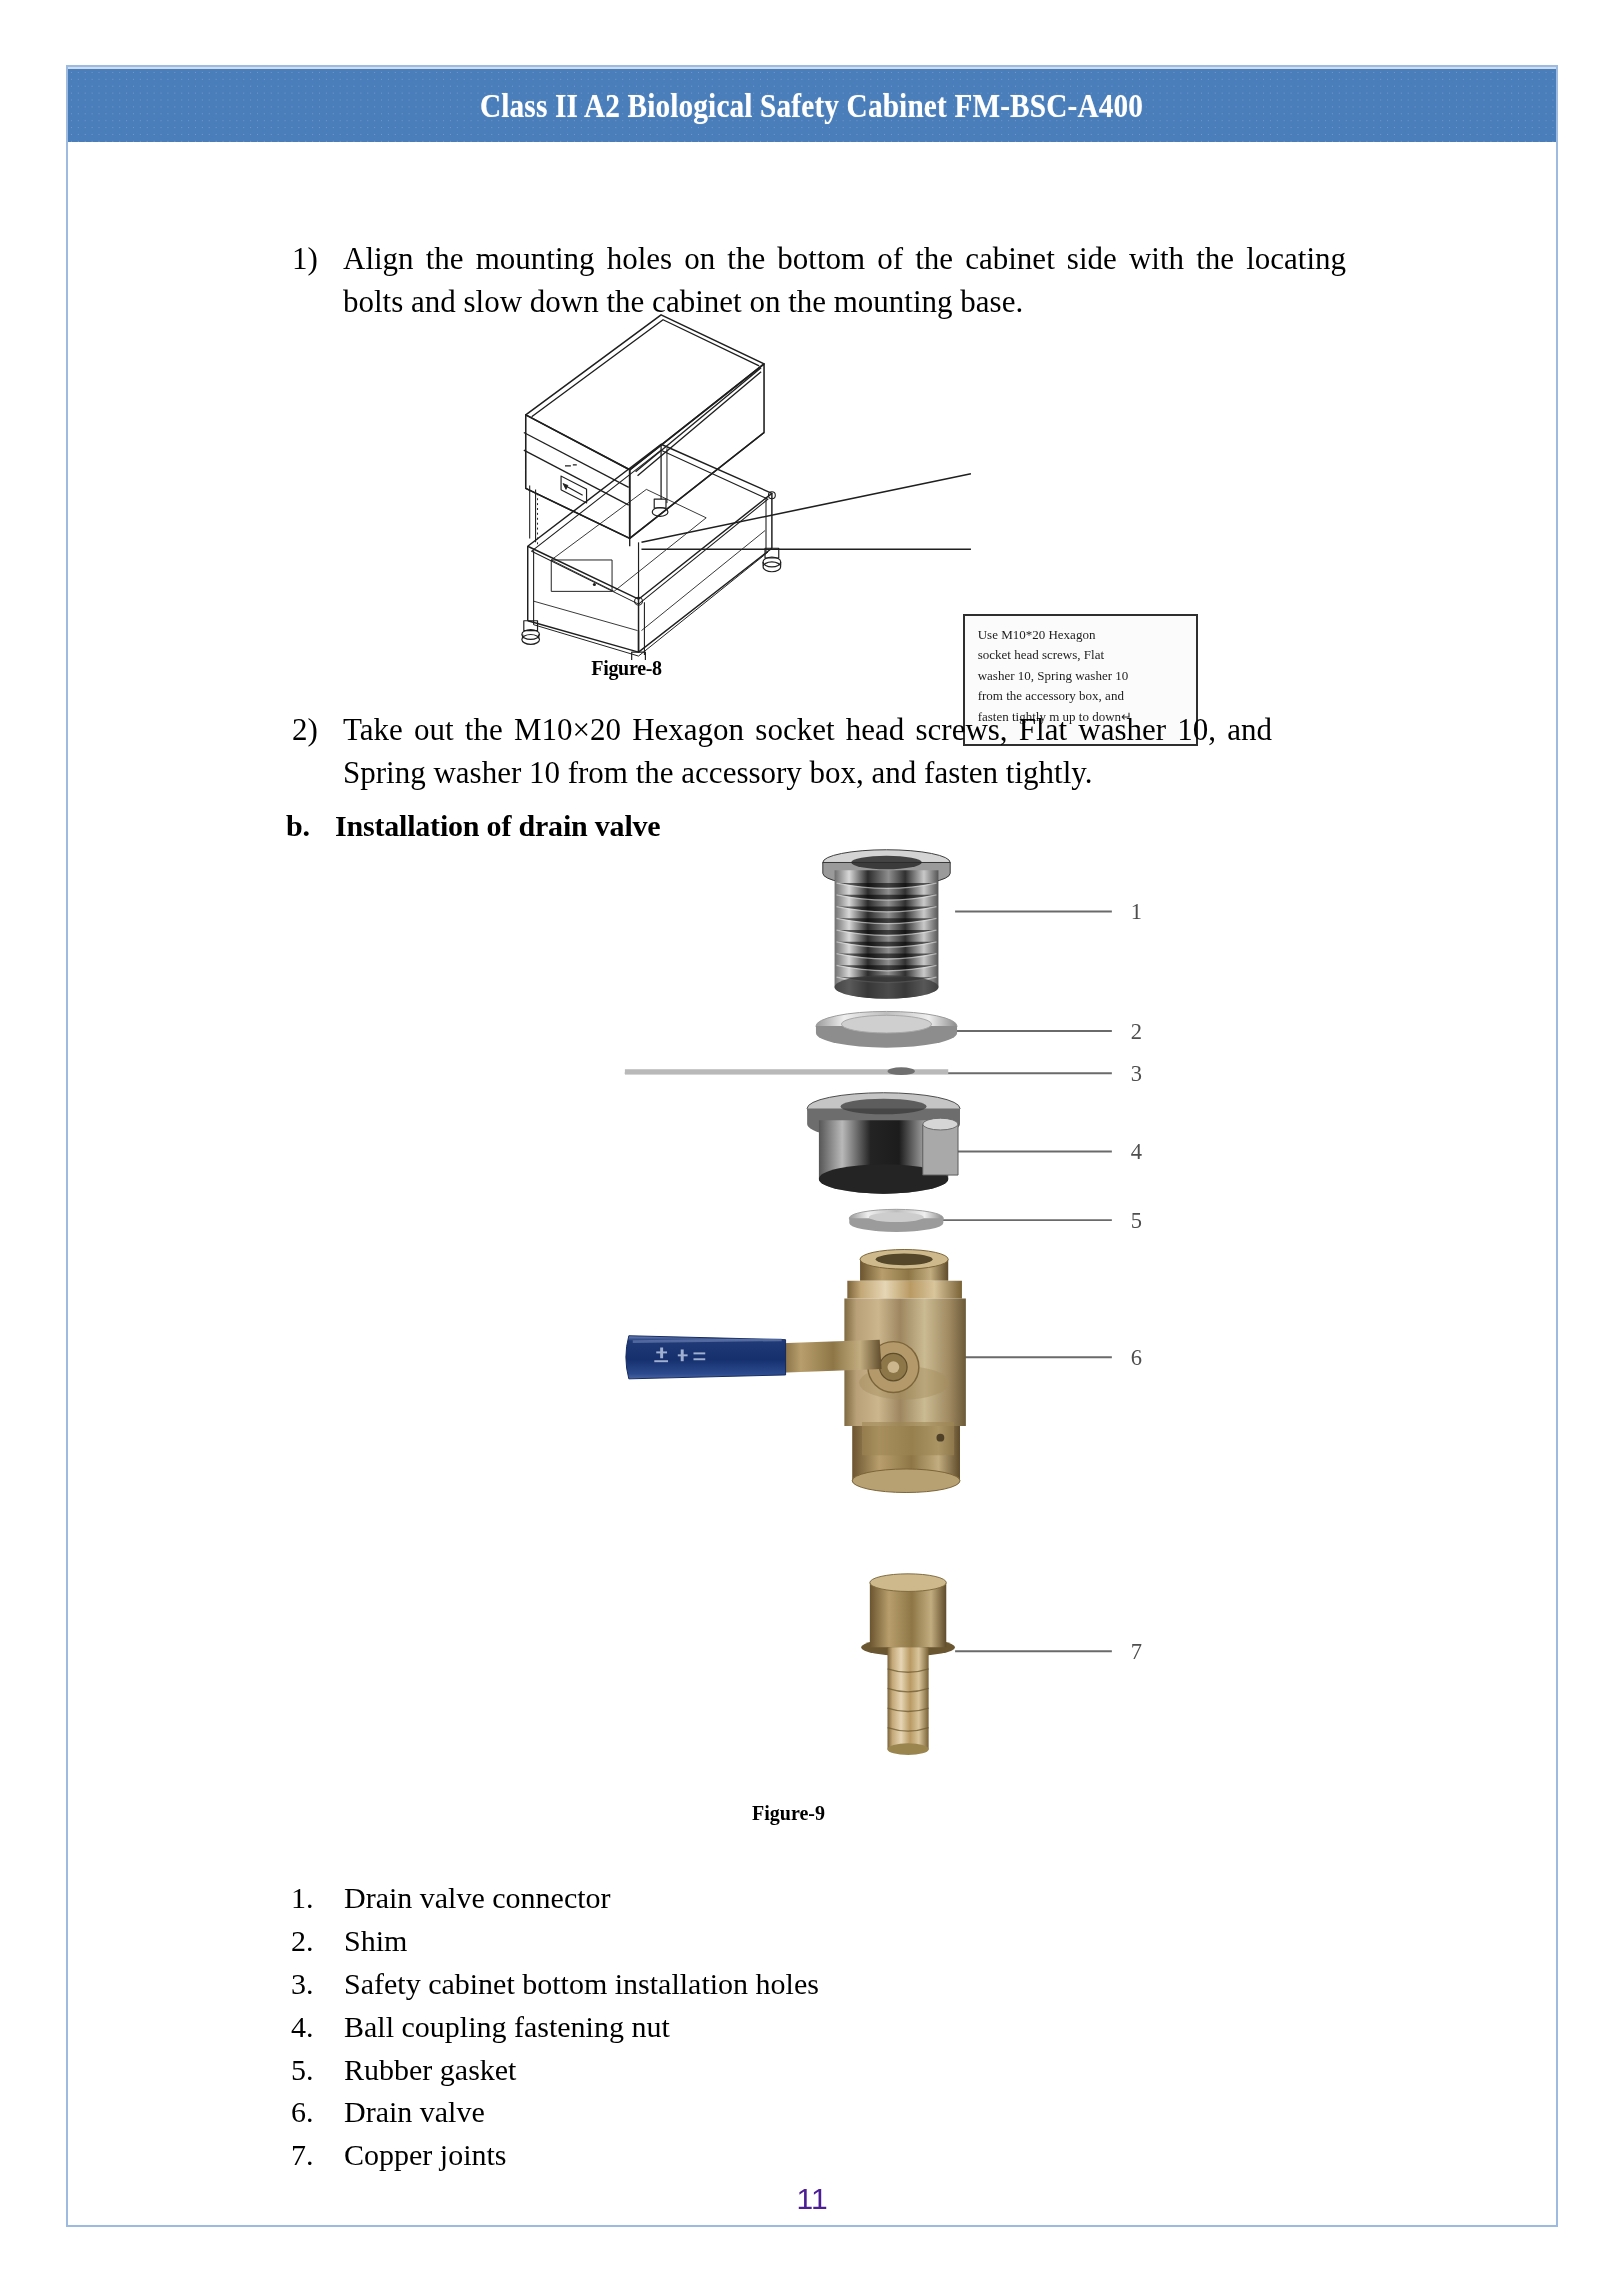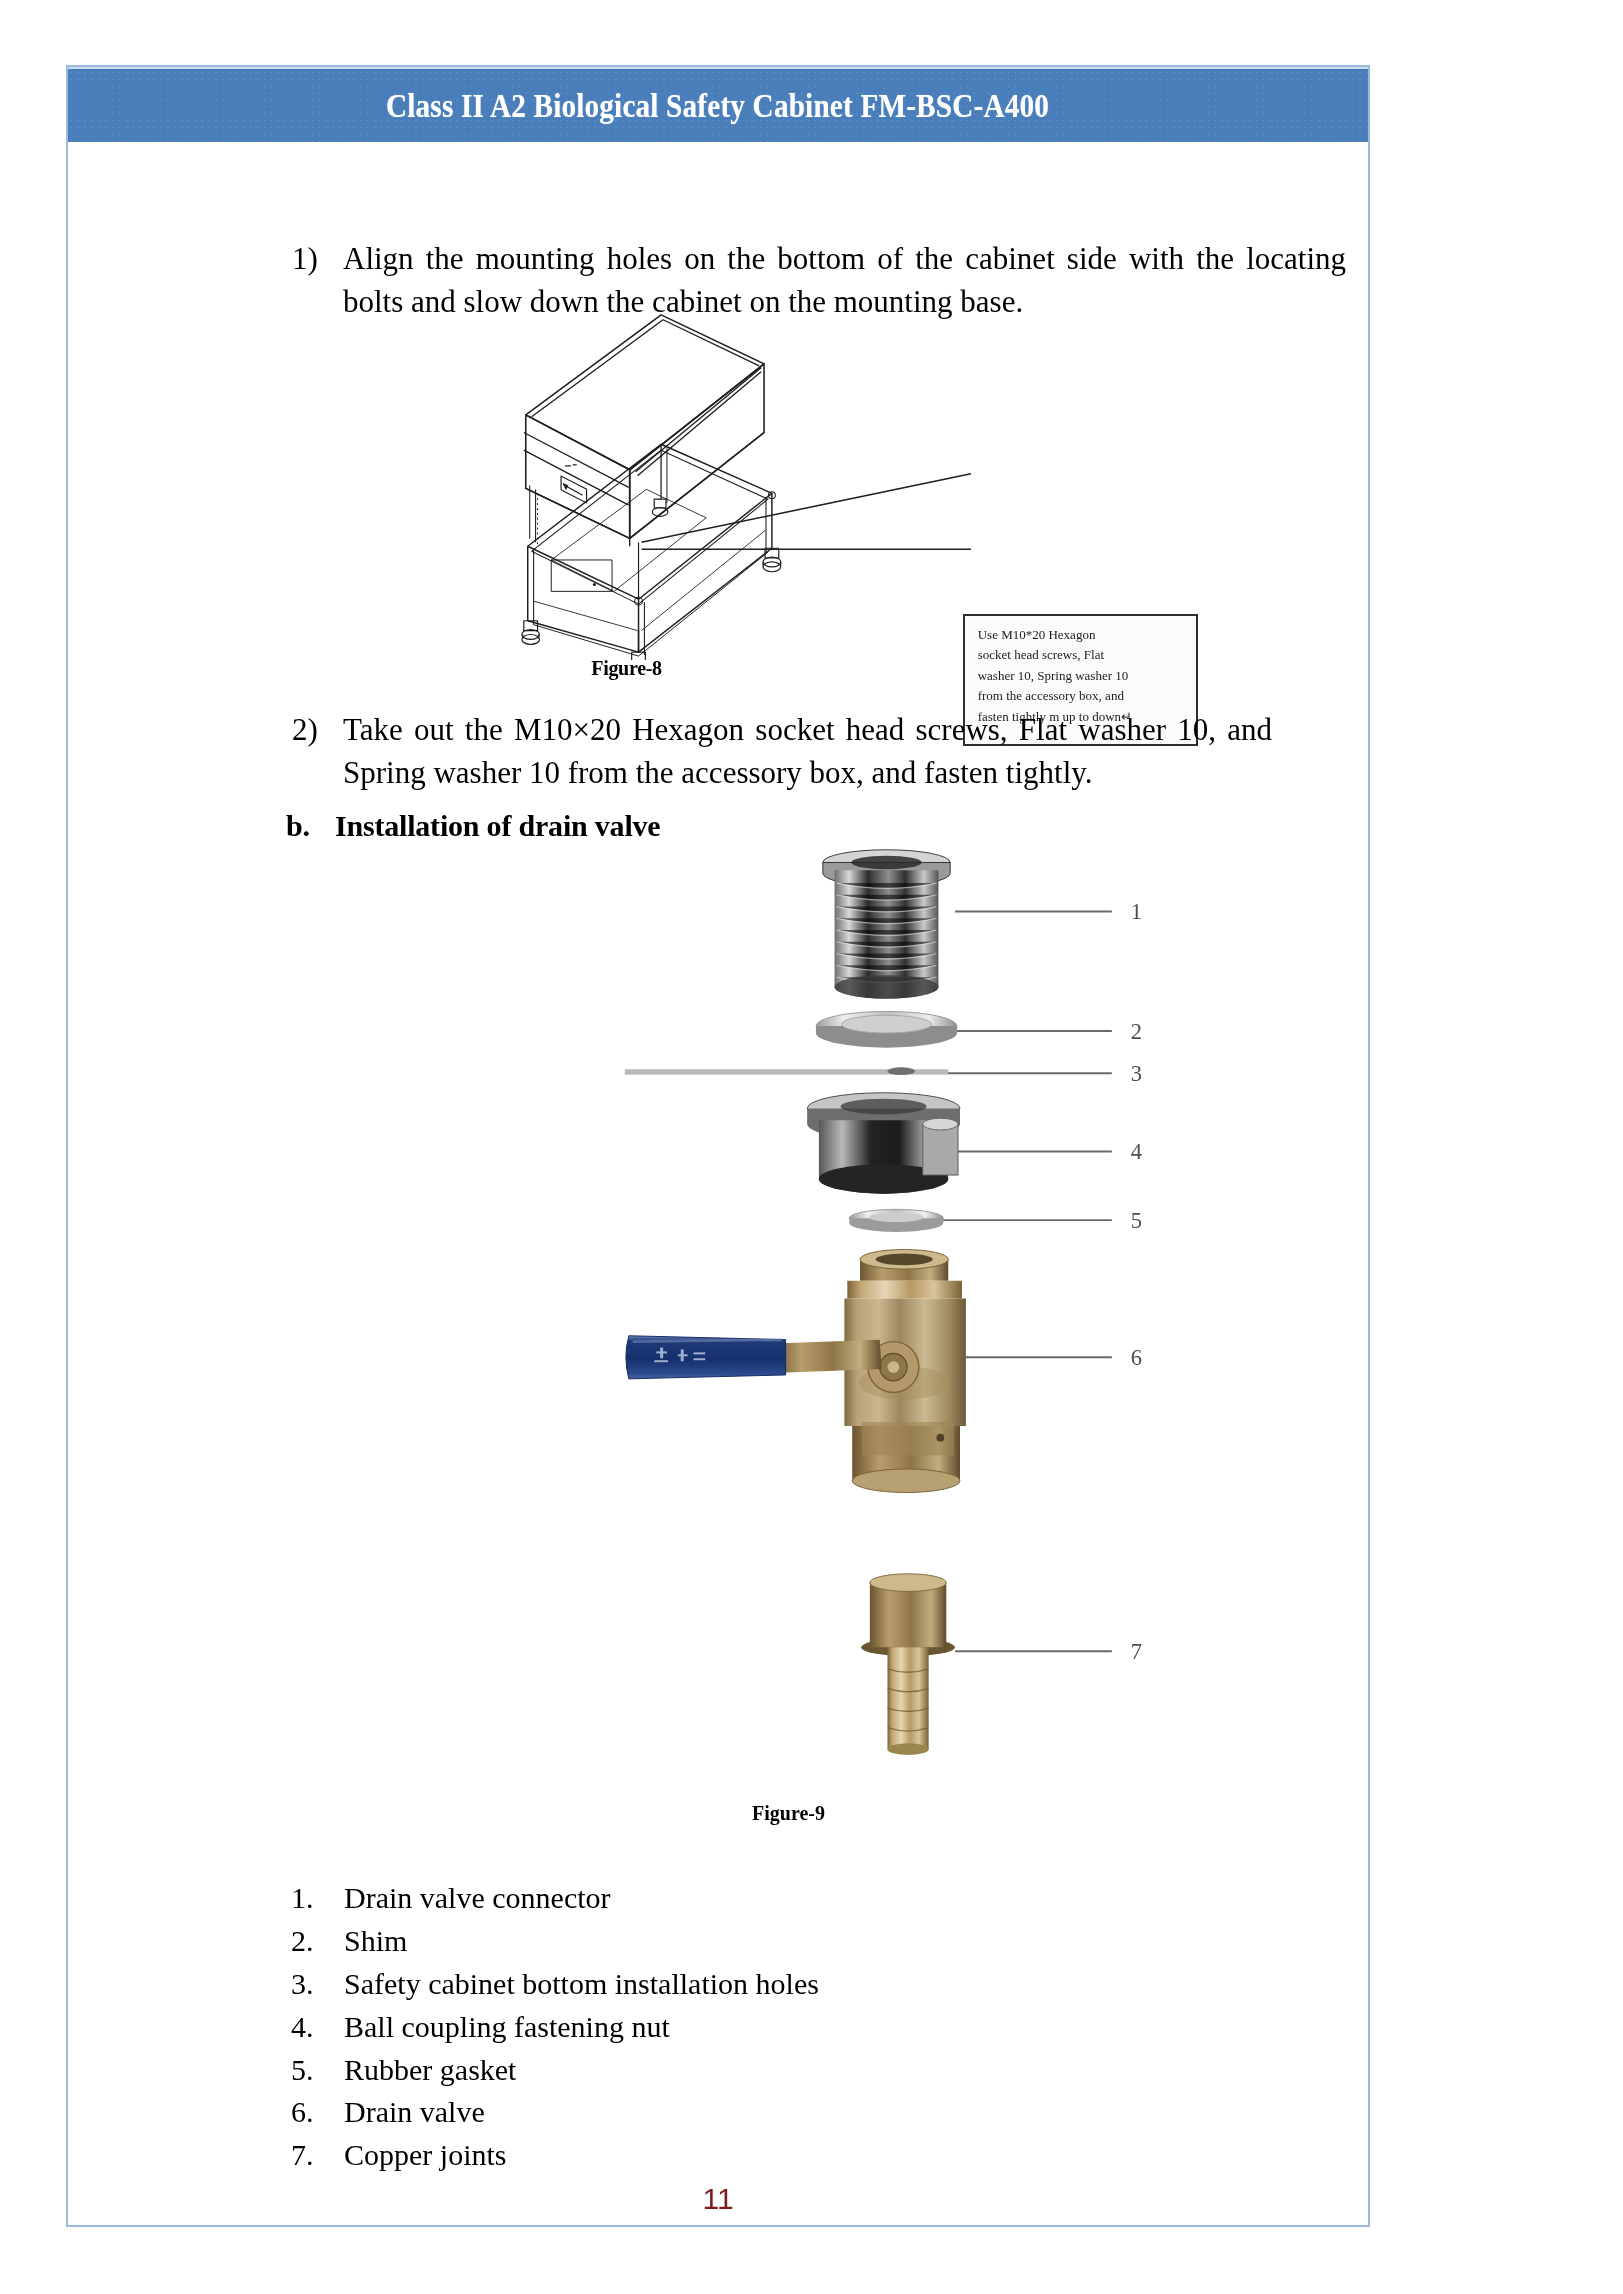--- a/index.html
+++ b/index.html
@@ -15,21 +15,21 @@
     font-family: "Liberation Serif", serif;
     color: #000000;
     overflow: hidden;
   }
 
   
   #page-frame {
     position: absolute;
     left: 66px;
     top: 65px;
-    width: 1304px;
+    width: 1492px;
     height: 2162px;
     border: 2px solid #9dbbe0;
     box-sizing: border-box;
     background: #ffffff;
     text-decoration: underline;
   }
 
   
   #header-band {
     position: absolute;
@@ -164,21 +164,21 @@
 
   
   #page-number {
     position: absolute;
     left: 0;
     top: 2040px;
     width: 100%;
     text-align: center;
     font-family: "Liberation Sans", sans-serif;
     font-size: 30px;
-    color: #7f1d1d;
+    color: #4c1d95;
   }
 </style>
 </head>
 <body>
 
 <div id="page-frame">
 
   <div id="header-band">
     <div id="header-title">Class II A2 Biological Safety Cabinet FM-BSC-A400</div>
   </div>

